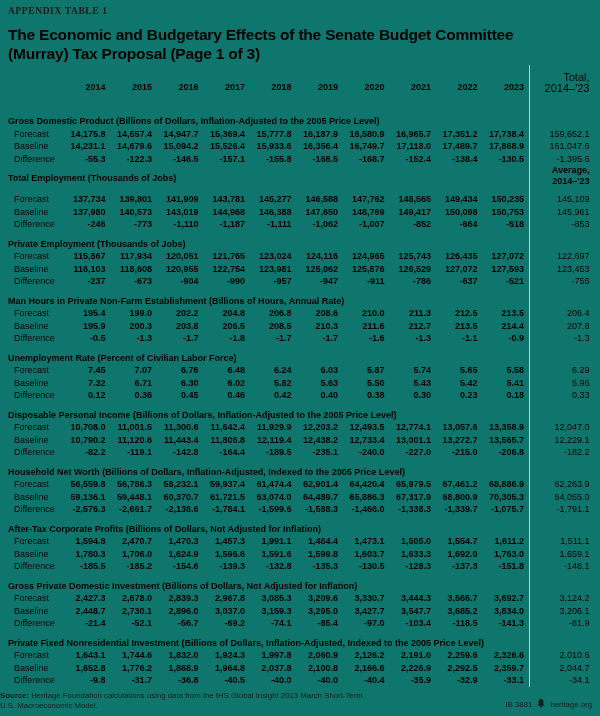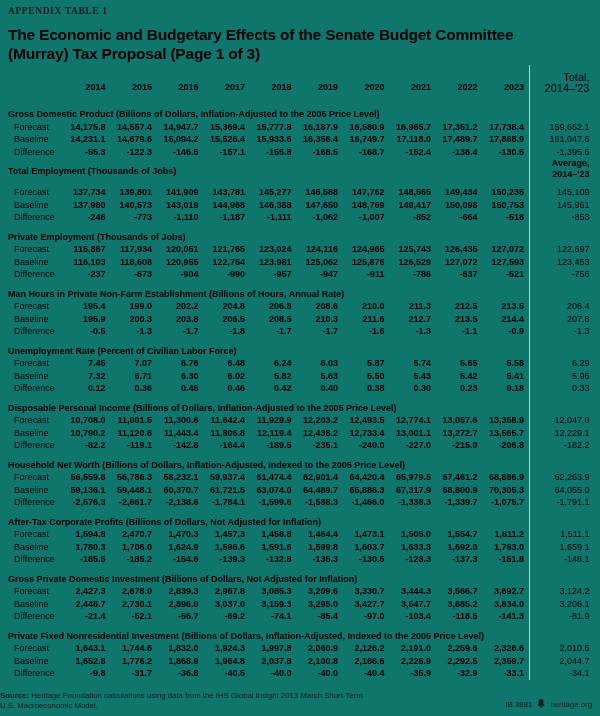--- a/index.html
+++ b/index.html
@@ -47,21 +47,21 @@
     line-height: 12.5px;
     white-space: nowrap;
     overflow: visible;
   }
   .head-year { font-weight: 700; font-size: 9px; padding-right: 5px; }
   .head-total {
     font-weight: 400; font-size: 11px; line-height: 10.5px;
     text-align: right; padding-right: 2px;
   }
   .section { margin-top: 7px; }
-  .section:first-of-type { margin-top: 12px; }
+  .section:first-of-type { margin-top: 19px; }
   .section-head-row { position: relative; }
   .section-title {
     grid-column: 1 / span 11;
     font-weight: 700;
     font-size: 9px; line-height: 12.5px;
     text-align: left;
     white-space: nowrap;
   }
   .avg-header {
     grid-column: 12;
@@ -460,21 +460,21 @@
         <div class="section">
           <div class="grid section-head-row">
             <div class="section-title">After-Tax Corporate Profits (Billions of Dollars, Not Adjusted for Inflation)</div>
           </div>
           <div class="grid">
             <div class="cell row-label">Forecast</div>
             <div class="cell head-year">1,594.8</div>
             <div class="cell head-year">2,470.7</div>
             <div class="cell head-year">1,470.3</div>
             <div class="cell head-year">1,457.3</div>
-            <div class="cell head-year">1,458.8</div>
+            <div class="cell head-year">1,991.1</div>
             <div class="cell head-year">1,464.4</div>
             <div class="cell head-year">1,473.1</div>
             <div class="cell head-year">1,505.0</div>
             <div class="cell head-year">1,554.7</div>
             <div class="cell head-year">1,611.2</div>
             <div class="cell summary-cell">1,511.1</div>
           </div>
           <div class="grid">
             <div class="cell row-label">Baseline</div>
             <div class="cell head-year">1,780.3</div>

